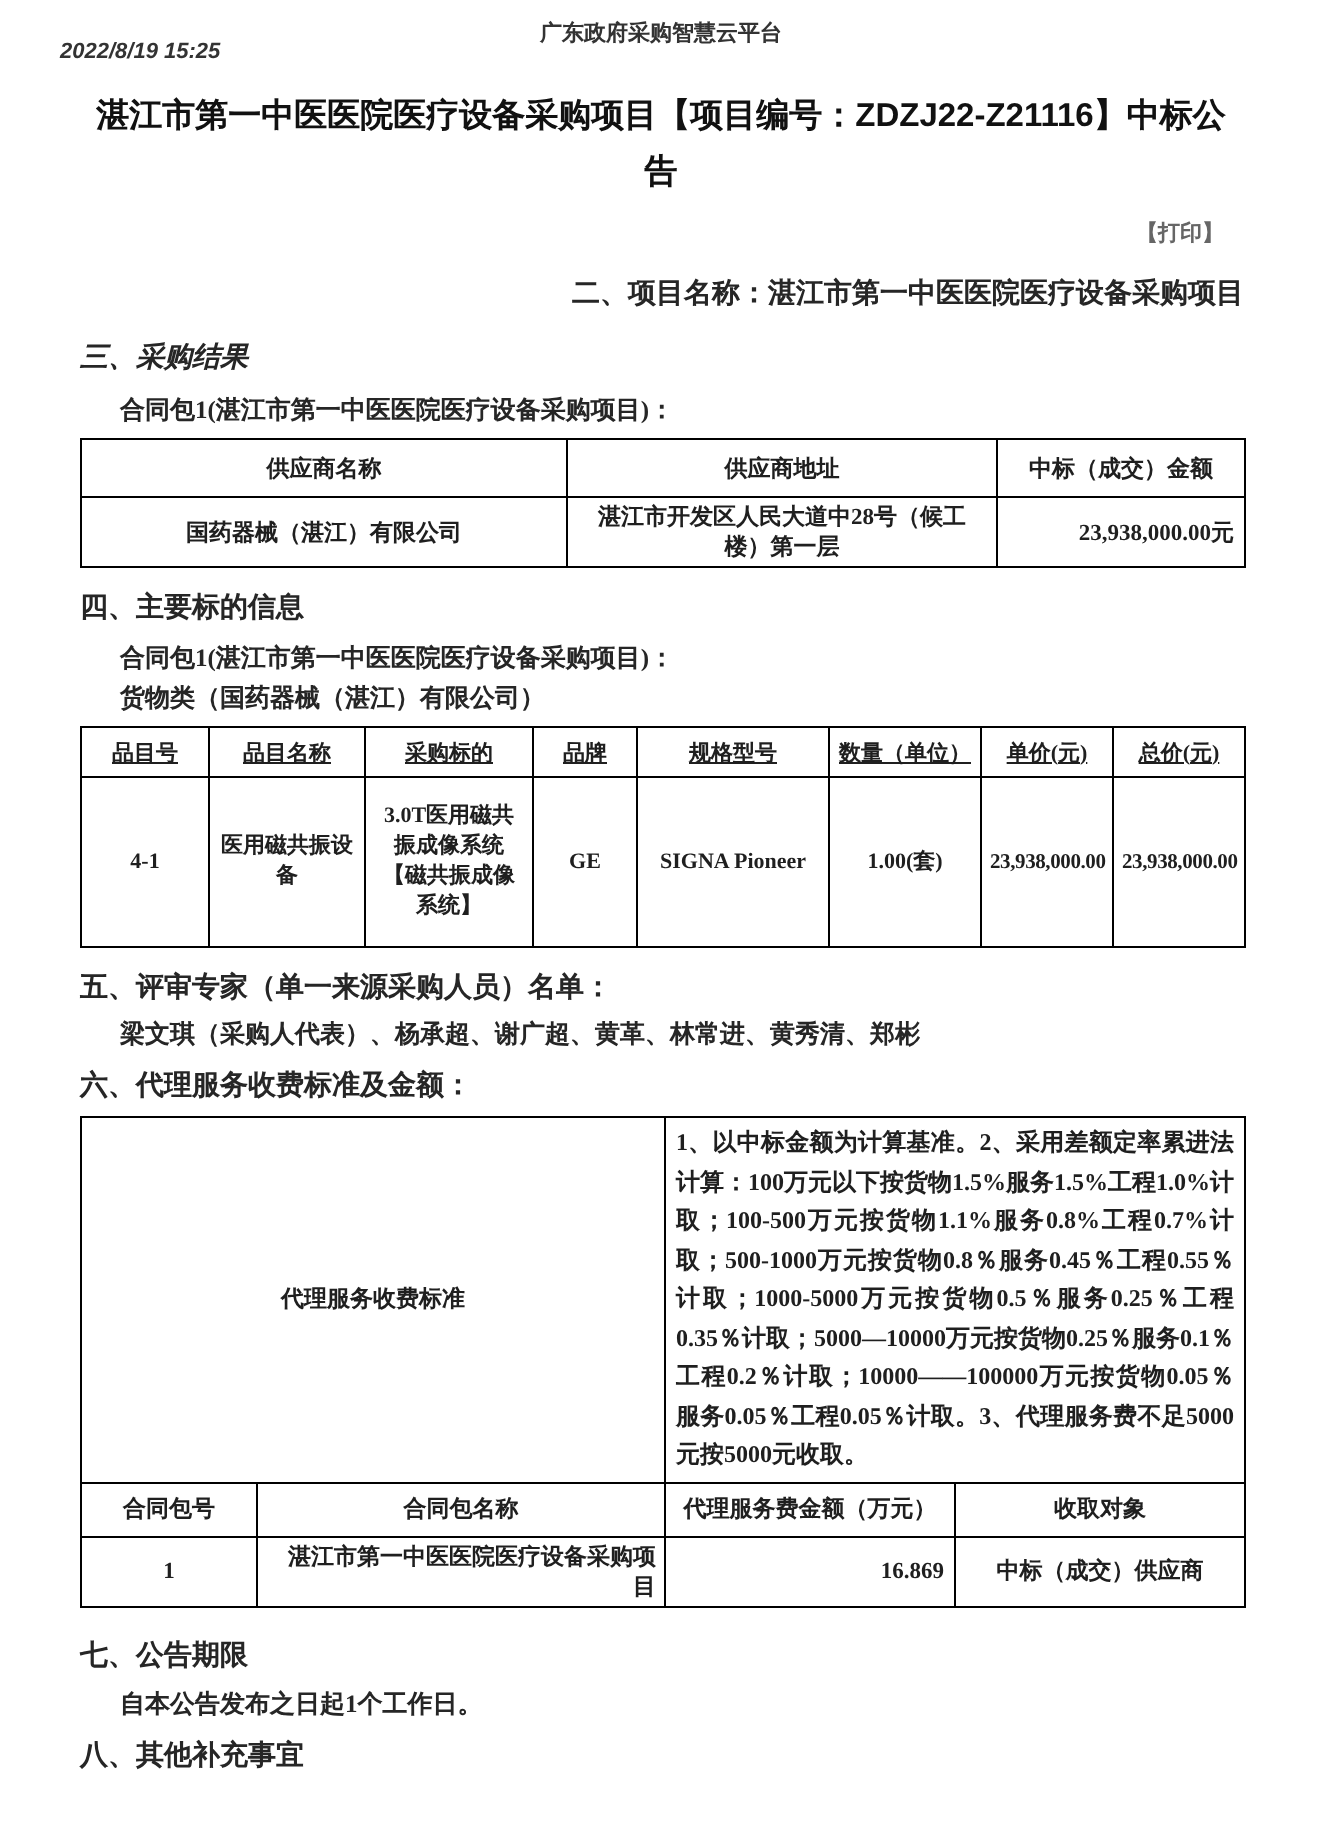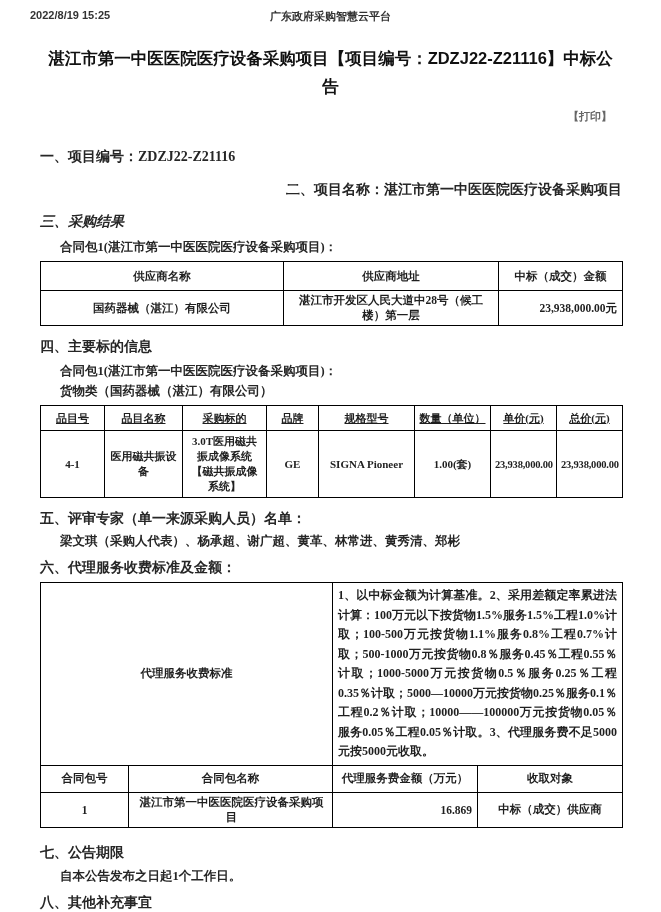--- a/index.html
+++ b/index.html
@@ -7,21 +7,21 @@
   body {
     width: 661px; height: 912px; overflow: hidden;
     color: #1f1f1f;
     font-family: "Liberation Serif", "DejaVu Serif", serif;
   }
   .print-header {
     position: relative; padding: 9px 30px 0 30px; height: 24px;
     font-family: "Liberation Sans", "DejaVu Sans", sans-serif;
     font-size: 11px; font-weight: 600; color: #333;
   }
-  .ph-time { position: absolute; left: 30px; top: 9px; }
+  .ph-time { position: absolute; left: 30px; top: 20px; font-style: italic; }
   .ph-site { position: absolute; left: 0; right: 0; top: 9px; text-align: center; }
   .doc-title {
     margin: 20px auto 0 auto; width: 580px; text-align: center;
     font-family: "Liberation Sans", "DejaVu Sans", sans-serif;
     font-size: 16.5px; font-weight: 700; color: #111; line-height: 28px;
   }
   .print-row {
     margin: 9px 49px 13px 0; text-align: right;
     font-size: 11px; font-weight: 600; color: #666;
   }
@@ -45,50 +45,49 @@
   table {
     border-collapse: collapse; table-layout: fixed; width: 582px;
     font-size: 11.5px; font-weight: 600; color: #1f1f1f;
   }
   td { border: 1px solid #000; padding: 2px 4px; text-align: center; vertical-align: middle; overflow: hidden; }
   .t-result { margin-top: 6px; padding-left: 21px; }
   .t-result td.hd { height: 29px; }
   .t-result td.cell { height: 26px; }
   .t-subject { margin-top: 6px; font-size: 11px; }
   .t-subject td.hd { height: 25px; text-decoration: underline; }
-  .t-subject td.cell { height: 67px; line-height: 15px; }
+  .t-subject td.cell { height: 85px; line-height: 15px; }
   .t-fee { margin-top: 5px; }
   .t-fee td.bigcell { height: 180px; }
   .t-fee td.hd { height: 27px; }
   .t-fee td.cell { height: 24px; }
   .fee-text {
     text-align: justify; text-justify: inter-character;
     font-size: 12px; line-height: 19.5px; font-weight: 600; padding: 3px 5px;
   }
   .num { text-align: right; padding-right: 5px; }
-  .left { text-align: center; padding-left: 6px; }
+  .left { text-align: right; padding-left: 6px; }
   .mono-num { font-size: 10.5px; letter-spacing: -0.2px; }
 </style>
 </head>
 <body>
 
 <div class="print-header">
   <span class="ph-time">2022/8/19 15:25</span>
   <span class="ph-site">广东政府采购智慧云平台</span>
 </div>
 
 <h1 class="doc-title">湛江市第一中医医院医疗设备采购项目【项目编号：ZDZJ22-Z21116】中标公告</h1>
 
 <div class="print-row">
   <a>【打印】</a>
 </div>
 
 <div class="content">
 
-  <h2 class="sec sec-1">一、项目编号：ZDZJ22-Z21116</h2>
 
   <h2 class="sec sec-2">二、项目名称：湛江市第一中医医院医疗设备采购项目</h2>
 
   <h2 class="sec sec-3">三、采购结果</h2>
   <p class="subline" style="margin-top:8px">合同包1(湛江市第一中医医院医疗设备采购项目)：</p>
 
   <table class="t-result">
     <colgroup>
         <col style="width:243px">
         <col style="width:215px">

